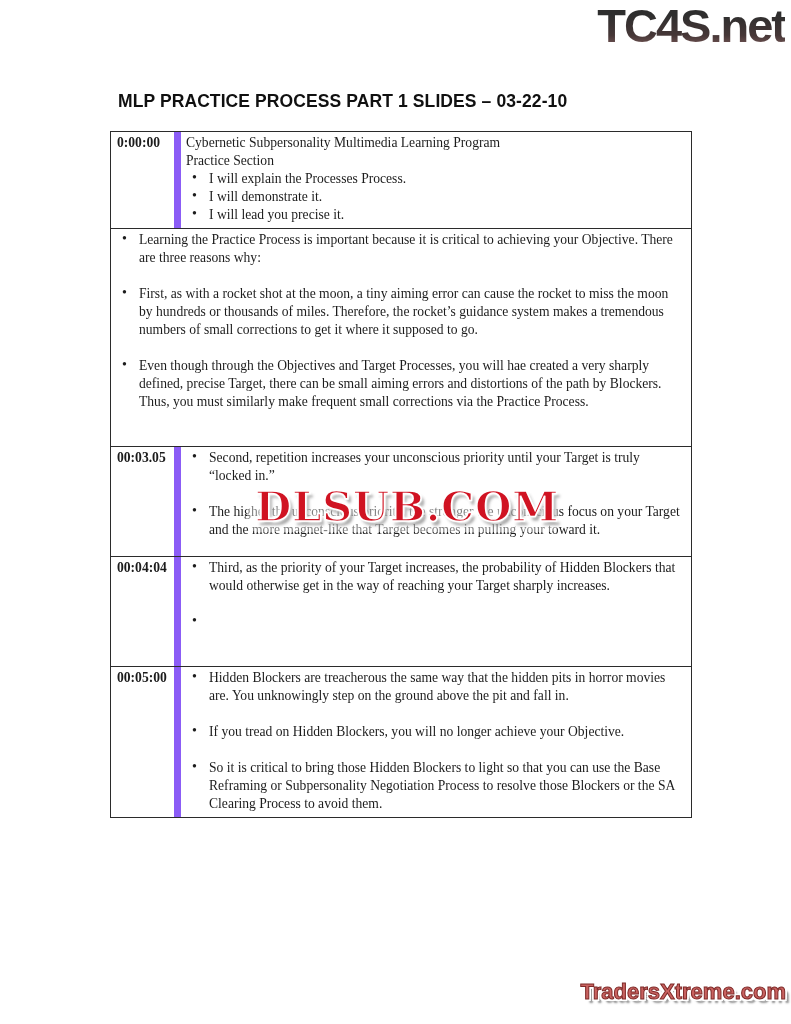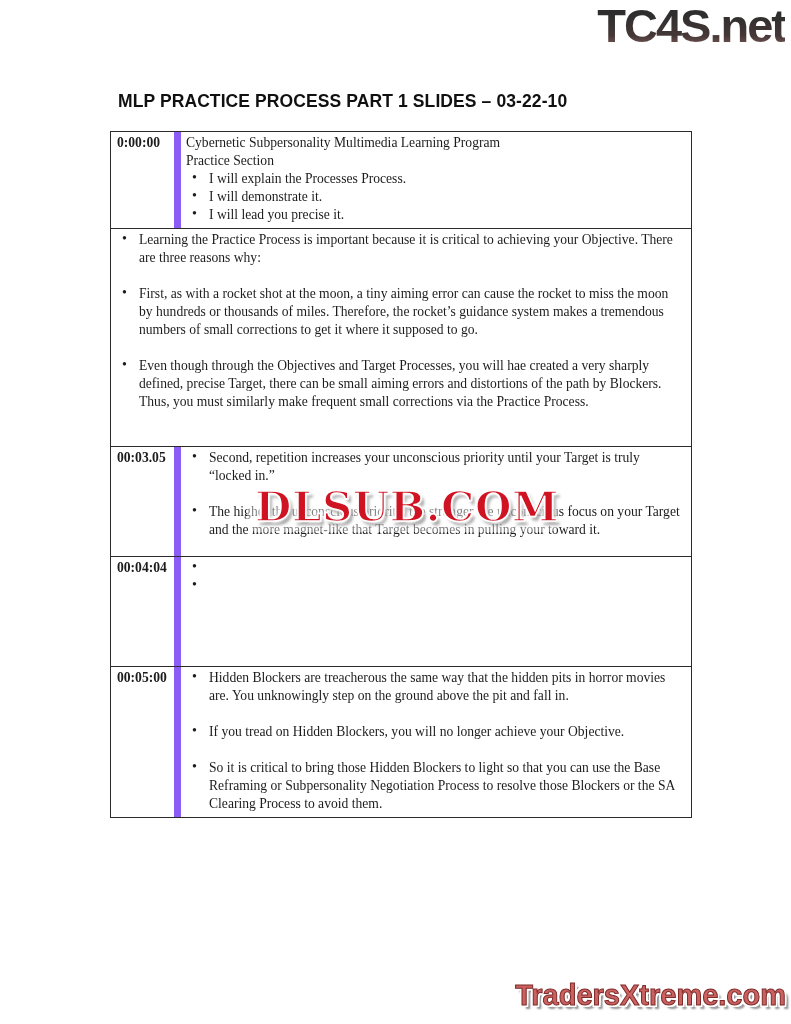--- a/index.html
+++ b/index.html
@@ -77,21 +77,21 @@
       0 0 2px #ffffff, 0 0 3px #ffffff, 0 0 5px rgba(255,255,255,0.9),
       3px 4px 3px rgba(110,110,110,0.65);
     transform:scaleY(0.96);
     white-space:nowrap;
   }
 
   
   .tx-logo {
     position:absolute; top:979px; right:5px;
     font-family:"Liberation Sans","DejaVu Sans",sans-serif;
-    font-weight:bold; font-size:29px; letter-spacing:0;
+    font-weight:bold; font-size:22px; letter-spacing:0;
     color:#c96260;
     -webkit-text-stroke:1px #7e2a28;
     text-shadow:
       -2px -2px 0 #ffffff, 2px -2px 0 #ffffff, -2px 2px 0 #ffffff, 2px 2px 0 #ffffff,
       0 -2px 0 #ffffff, 0 2px 0 #ffffff, -2px 0 0 #ffffff, 2px 0 0 #ffffff,
       4px 4px 2px rgba(125,125,125,0.85);
     white-space:nowrap;
   }
 </style>
 </head>
@@ -160,20 +160,21 @@
       </div>
     </div>
 
     <div class="trow" style="min-height:109px;">
       <div class="cell-time">
         <span>00:04:04</span>
       </div>
       <div class="cell-content spaced">
         <div class="bullet">
           <span class="marker">•</span>
+          <span>Third, as the priority of your Target increases, the probability of Hidden Blockers that would otherwise get in the way of reaching your Target sharply increases.</span>
         </div>
         <div class="bullet">
           <span class="marker">•</span>
         </div>
       </div>
     </div>
 
     <div class="trow" style="min-height:142px;">
       <div class="cell-time">
         <span>00:05:00</span>

